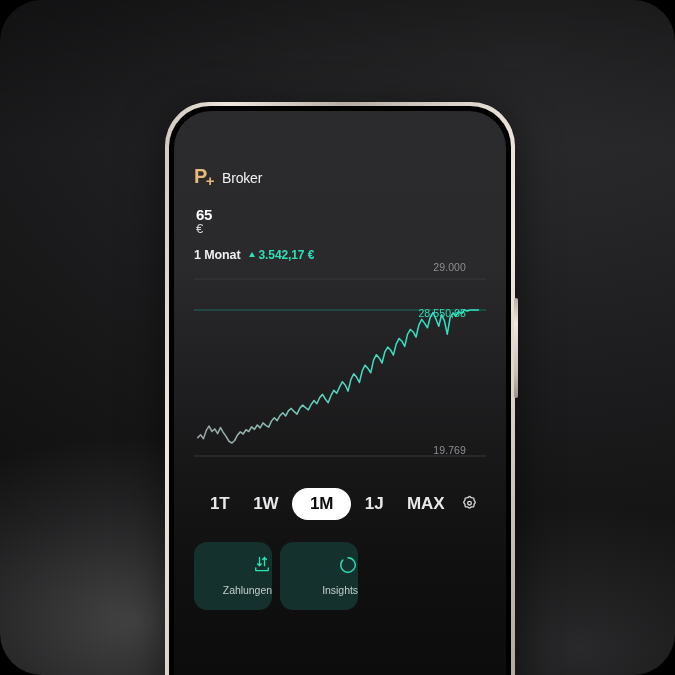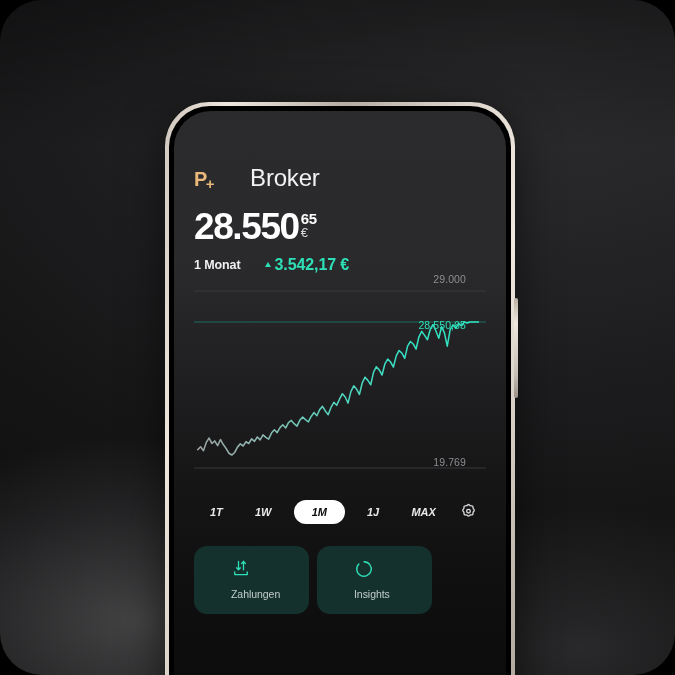--- a/index.html
+++ b/index.html
@@ -93,25 +93,24 @@
     line-height: 1;
     position: relative;
   }
   .brand-mark .plus {
     font-size: 15px;
     position: relative;
     top: 3px;
     left: -1px;
   }
   .brand-name {
-    font-size: 24px;
+    font-size: 14px;
     color: #f2f2f4;
     letter-spacing: -0.2px;
     line-height: 1;
-    margin-left: 28px;
   }
 
   
   .balance {
     display: flex;
     align-items: flex-start;
     margin-top: 19px;
   }
   .balance-main {
     font-size: 37px;
@@ -135,34 +134,34 @@
   }
   .balance-cur {
     font-size: 13px;
     color: #d6d6d8;
     line-height: 1.15;
   }
 
   .change-row {
     display: flex;
     align-items: center;
-    gap: 24px;
+    gap: 8px;
     margin-top: 11px;
   }
   .change-period {
     font-size: 12.5px;
     font-weight: bold;
     color: #f0f0f2;
     letter-spacing: -0.1px;
   }
   .change-val {
     display: flex;
     align-items: center;
     gap: 4px;
-    font-size: 16px;
+    font-size: 12px;
     font-weight: bold;
     color: #2ee0b8;
     letter-spacing: -0.1px;
   }
   .tri-up {
     width: 0; height: 0;
     border-left: 3.2px solid transparent;
     border-right: 3.2px solid transparent;
     border-bottom: 5px solid #2ee0b8;
   }
@@ -200,30 +199,29 @@
 
   
   .range-row {
     display: flex;
     align-items: center;
     justify-content: space-between;
     margin-top: 14px;
     padding: 0 6px;
   }
   .range-btn {
-    font-size: 11px;
+    font-size: 17px;
     font-weight: bold;
     color: #e9e9ec;
     letter-spacing: -0.1px;
     padding: 6px 10px;
     border-radius: 999px;
     background: transparent;
     border: none;
     cursor: pointer;
-    font-style: italic;
   }
   .range-btn.active {
     background: #ffffff;
     color: #0c0c0d;
     padding: 6px 18px;
   }
   .gear {
     width: 22px; height: 22px;
     display: flex; align-items: center; justify-content: center;
     cursor: pointer;
@@ -237,25 +235,24 @@
     padding-left: 0px;
   }
   .card {
     flex: 0 0 auto;
     width: 78px;
     height: 68px;
     border-radius: 13px;
     background: #15312d;
     display: flex;
     flex-direction: column;
-    align-items: flex-start;
+    align-items: flex-end;
     justify-content: center;
     gap: 9px;
     cursor: pointer;
-    padding-left: 37px;
   }
   .card-icon { width: 20px; height: 20px; display: block; }
   .card-label {
     font-size: 10.5px;
     color: #c2cecb;
     letter-spacing: -0.05px;
     white-space: nowrap;
   }
 </style>
 </head>
@@ -269,21 +266,20 @@
     <div class="phone-inner">
       <div class="screen">
         <div class="screen-pad">
 
           <div class="brand">
             <span class="brand-mark"><span>P</span><span class="plus">+</span></span>
             <span class="brand-name">Broker</span>
           </div>
 
           <div class="balance">
-            <span class="balance-main">28.550</span>
             <span class="balance-frac">
               <span class="balance-cents">65</span>
               <span class="balance-cur">€</span>
             </span>
           </div>
 
           <div class="change-row">
             <span class="change-period">1 Monat</span>
             <span class="change-val">
               <span class="tri-up"></span>

